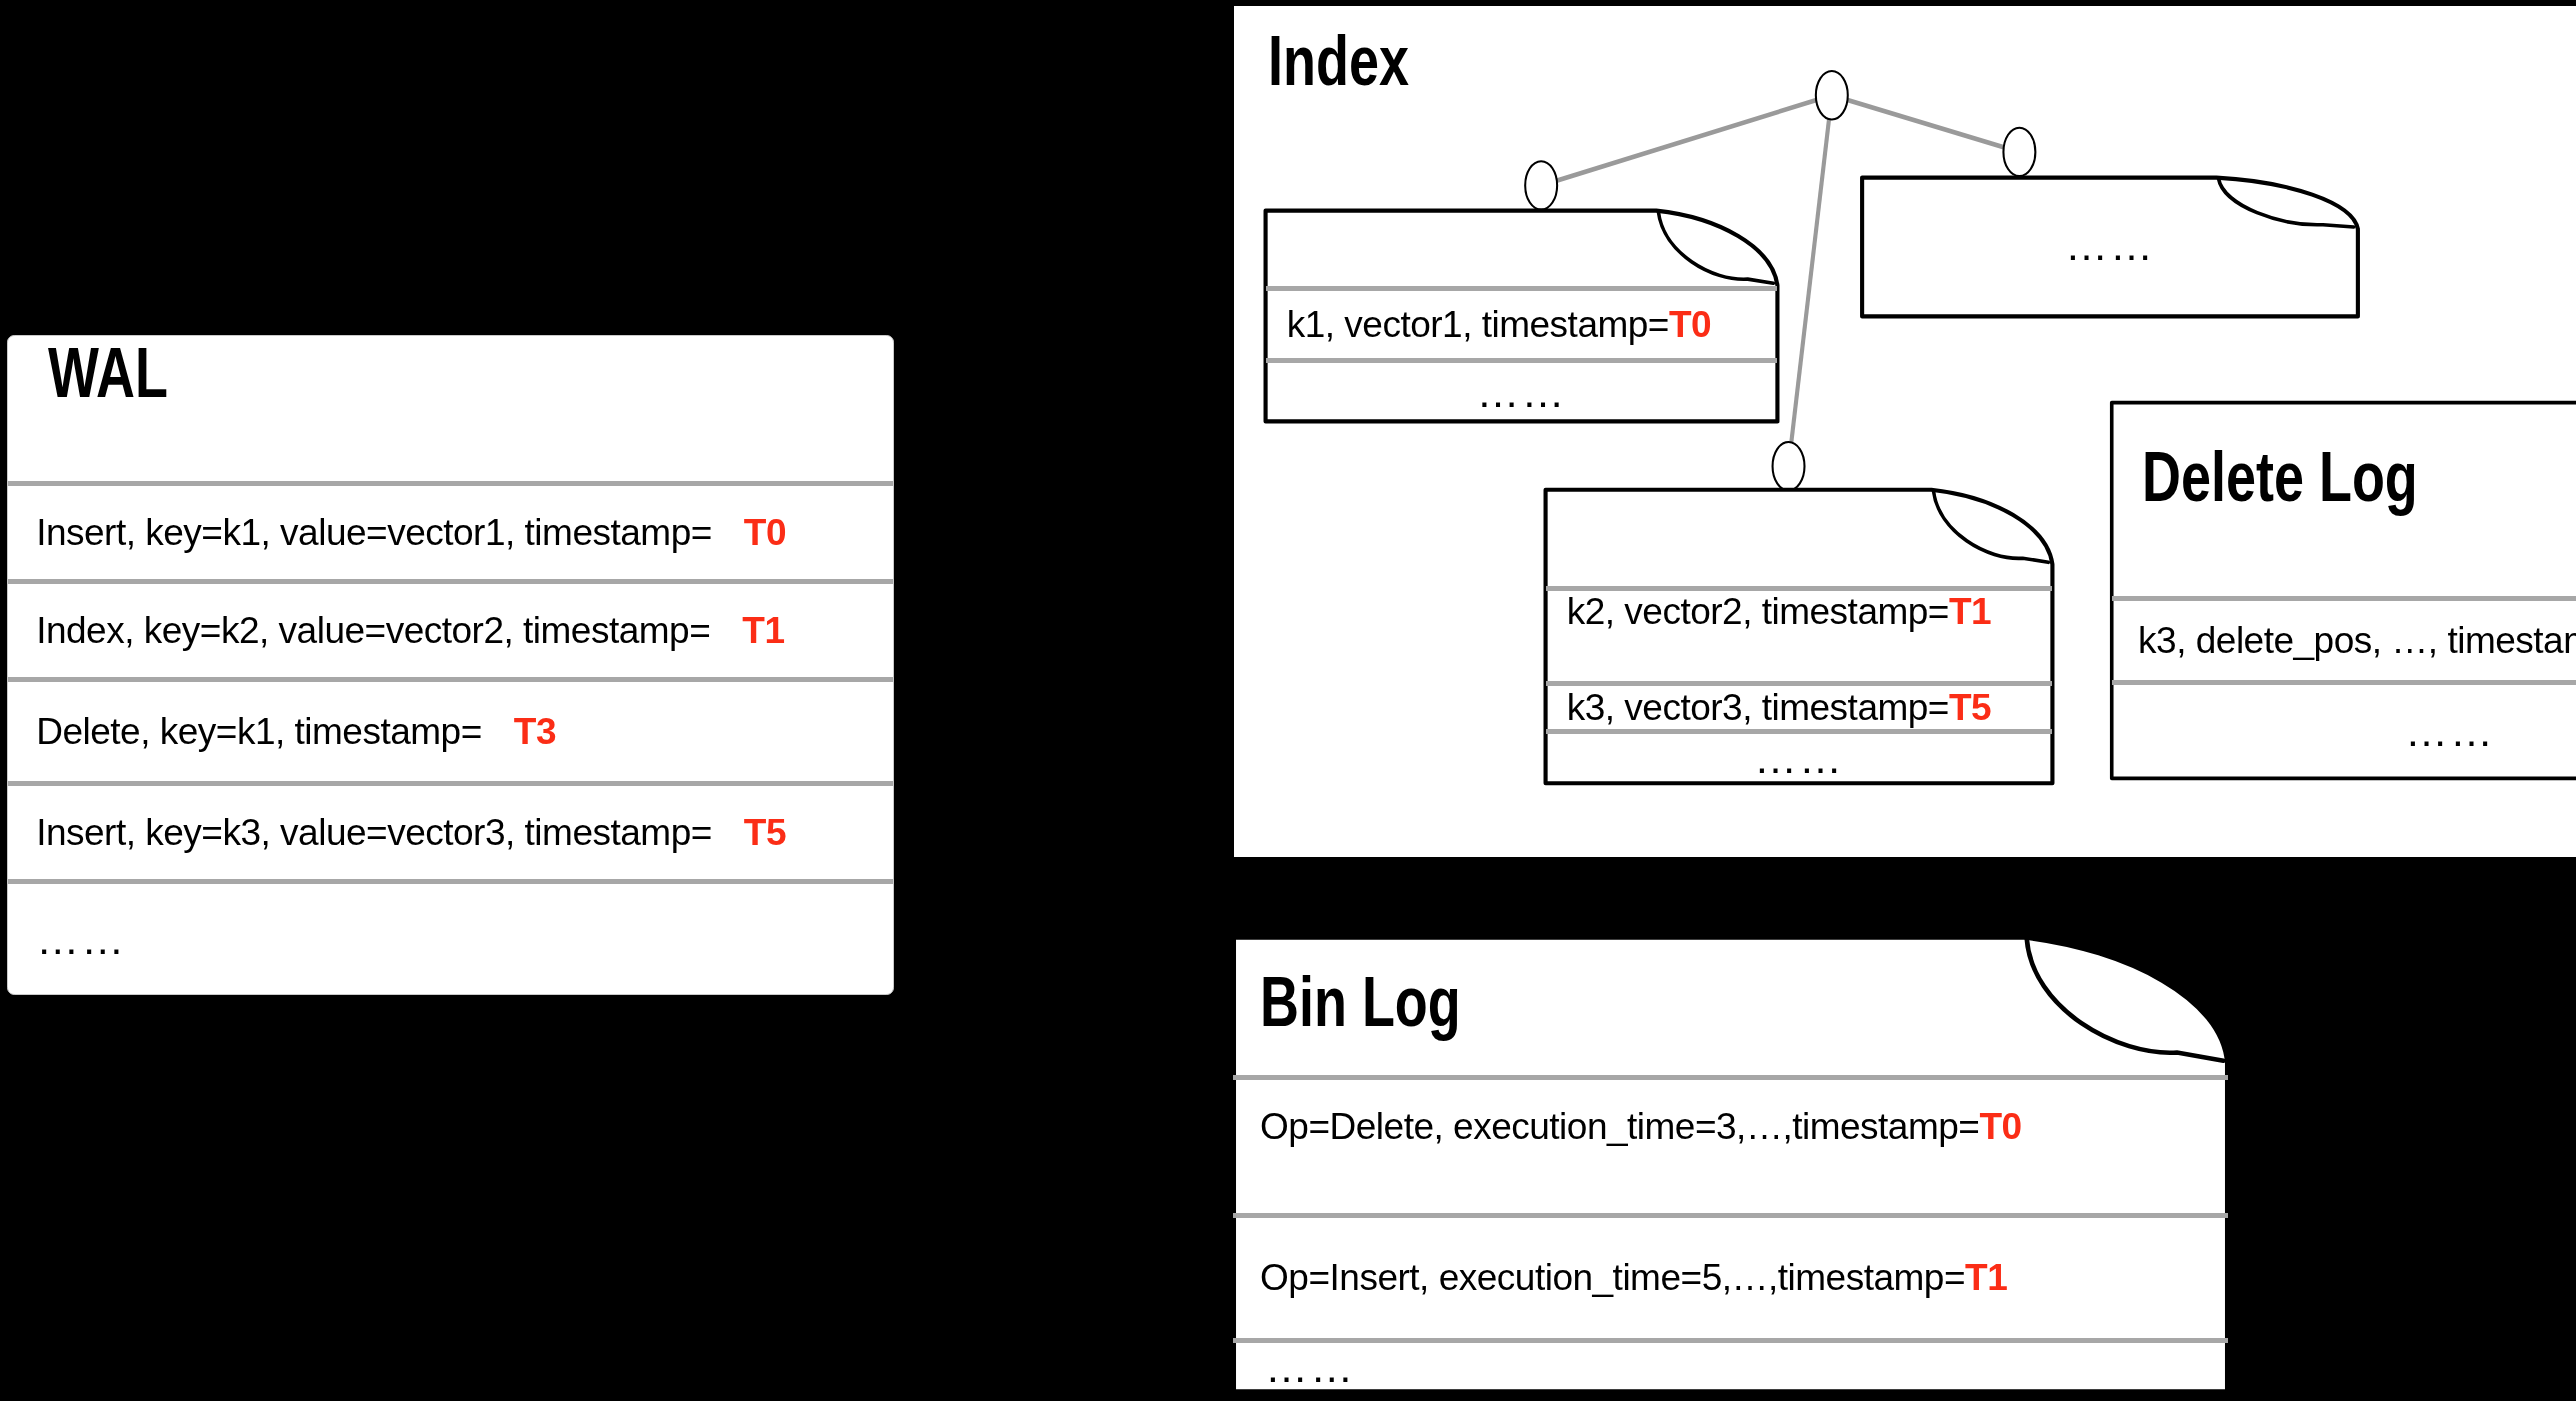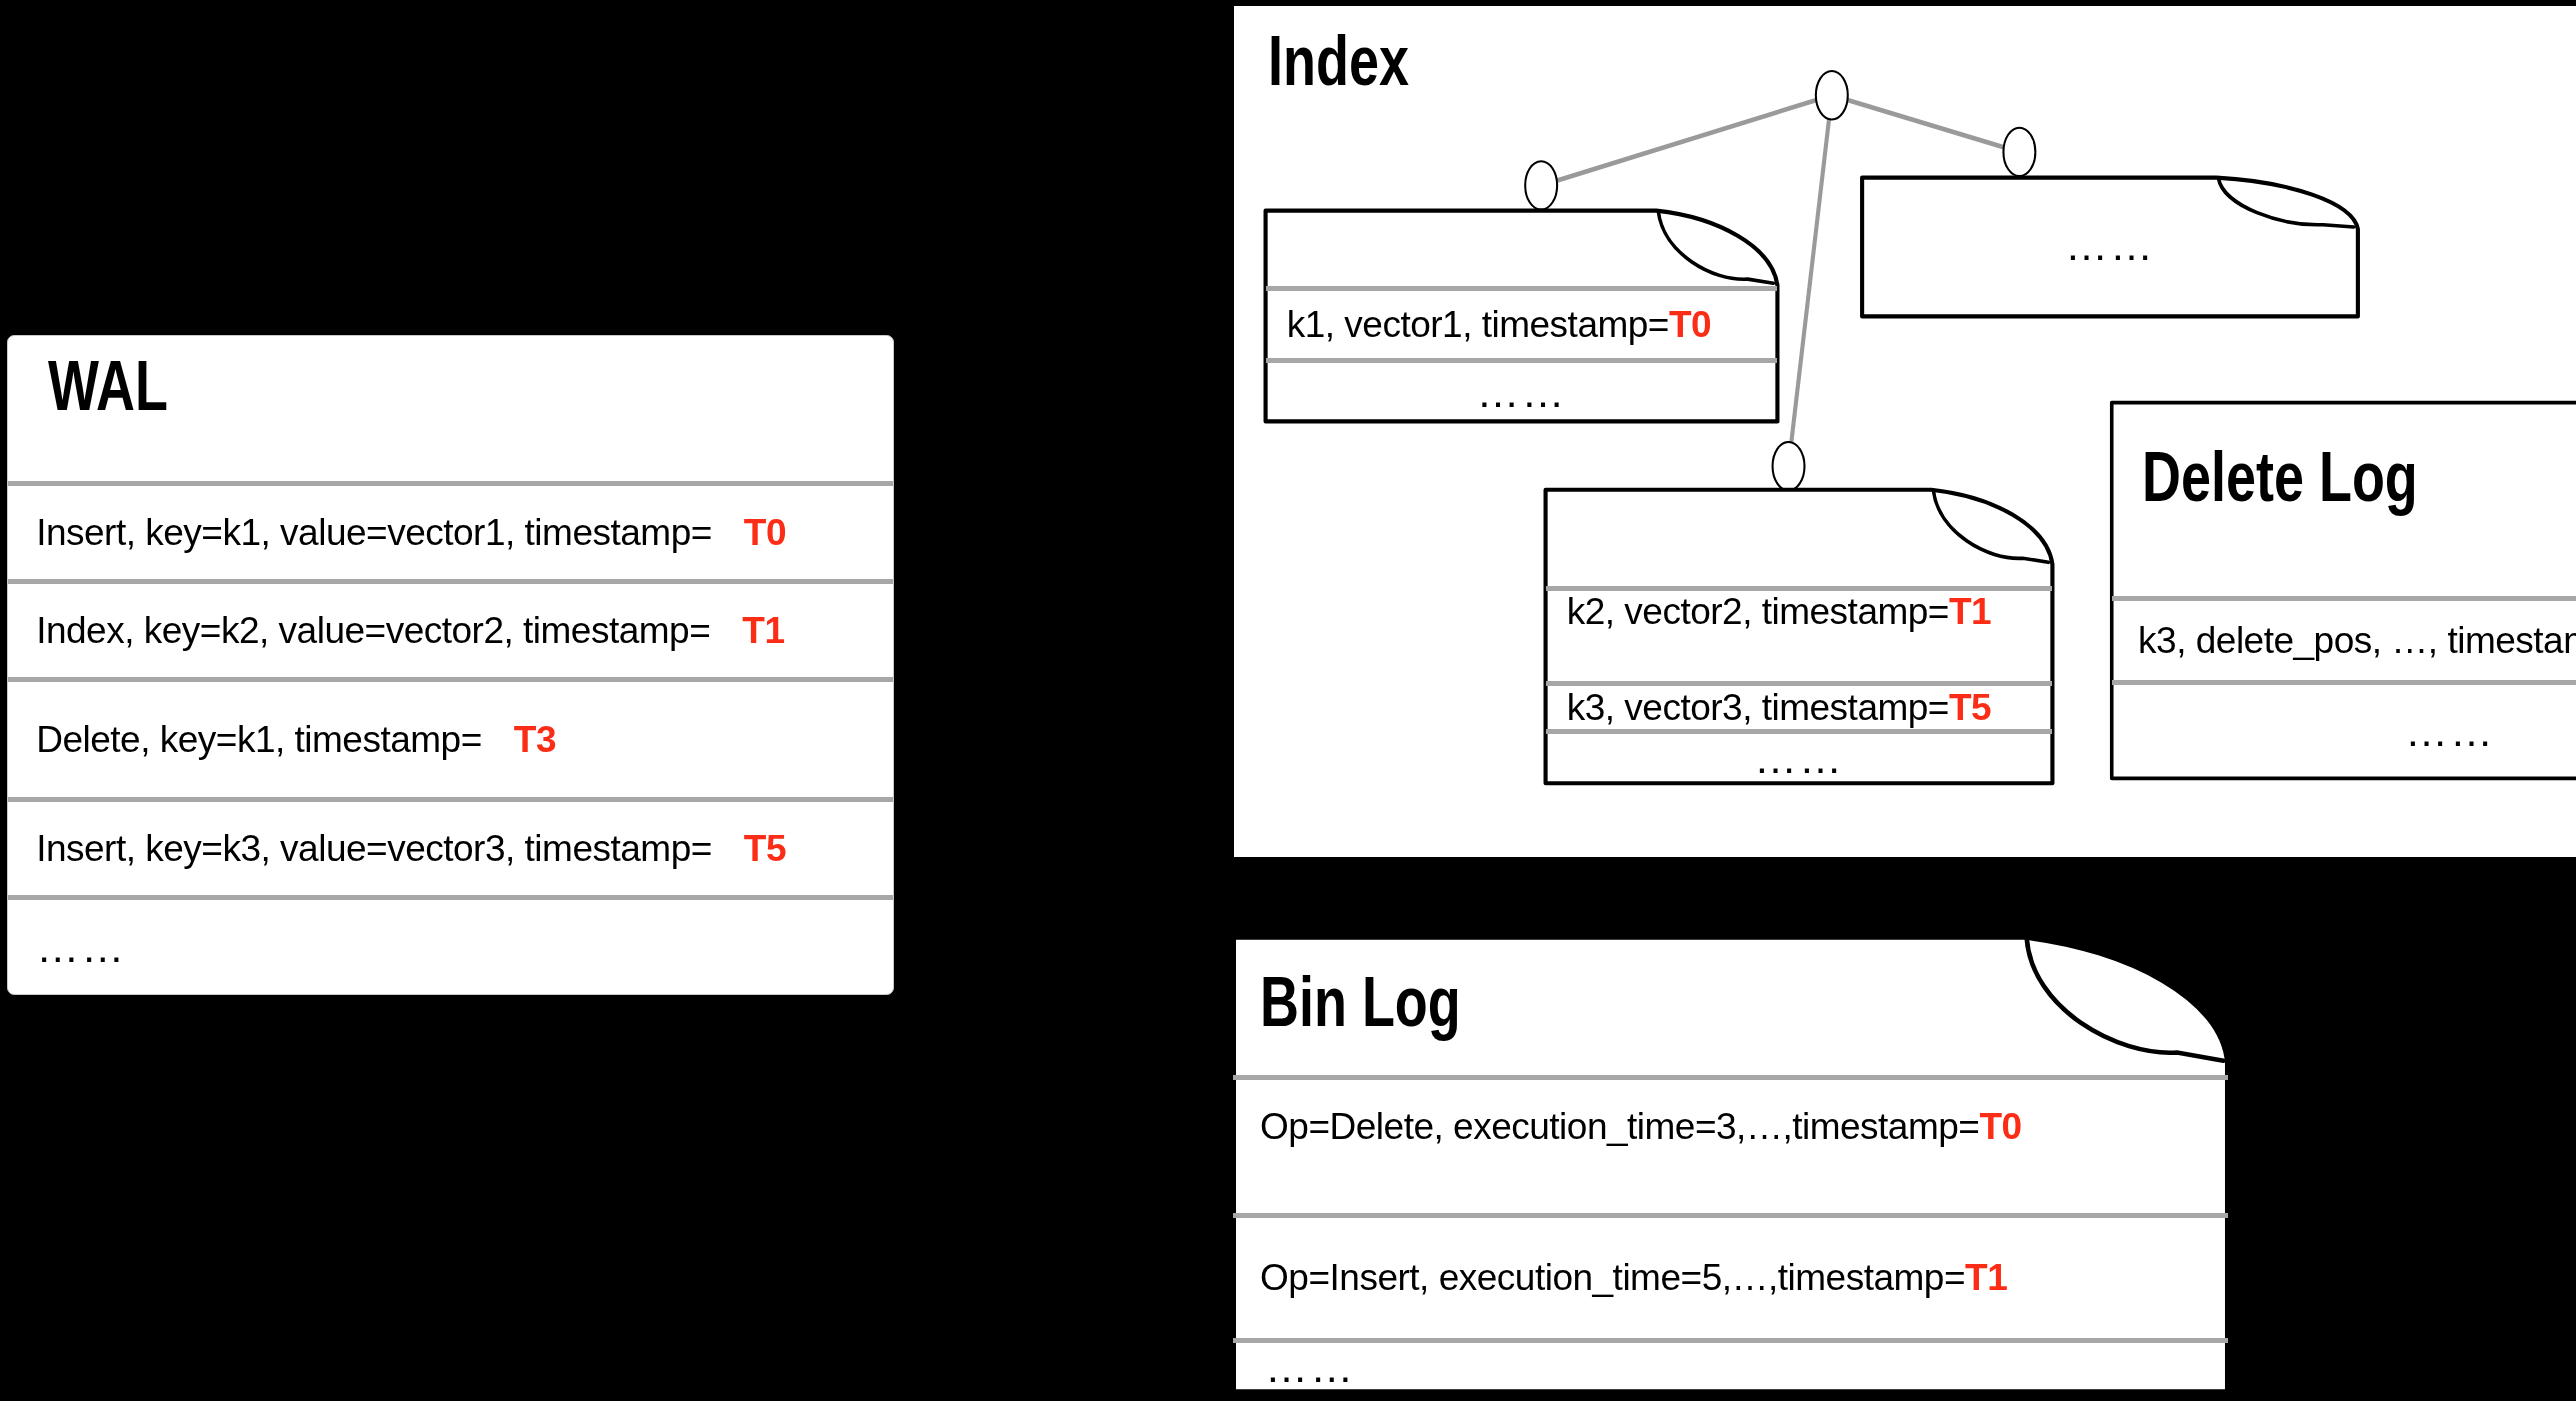--- a/index.html
+++ b/index.html
@@ -14,23 +14,23 @@
   .title-inner{display:inline-block;transform:scaleX(0.76);transform-origin:0 50%;}
   .dots{font-size:43px;color:#000;letter-spacing:2.1px;}
 
   
   #wal{
     position:absolute;left:7.2px;top:335px;width:887px;height:660px;
     background:#fff;border:1.5px solid #c9c9c9;border-radius:7.2px;
     box-sizing:border-box;display:flex;flex-direction:column;
   }
   .wal-row{box-sizing:border-box;display:flex;align-items:center;padding-left:28px;}
-  #wal .w-title{height:145px;padding:14px 0 0 40px;display:block;}
+  #wal .w-title{height:145px;padding:1px 0 0 40px;display:block;}
   #wal .r{height:98px;border-top:5.7px solid var(--sep,#a7a7a7);gap:32px;}
-  #wal .r3{height:120px;}
+  #wal .r3{height:104px;}
   #wal .w-dots{flex:1;border-top:5.7px solid var(--sep,#a7a7a7);}
 
   
   #index-panel{
     position:absolute;left:1234px;top:6.2px;width:1577px;height:851px;background:#fff;
   }
   #index-title{position:absolute;left:34px;top:18.5px;}
   #tree-svg{position:absolute;left:0;top:0;pointer-events:none;}
 
   

